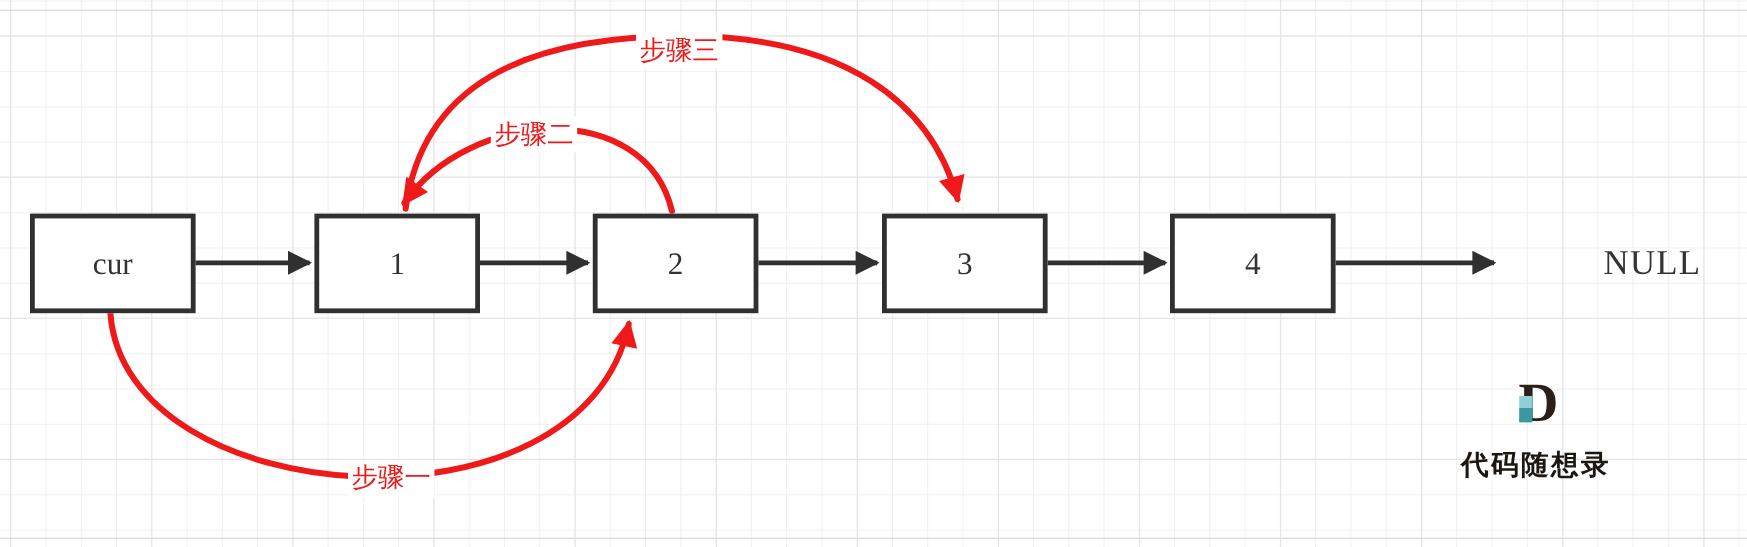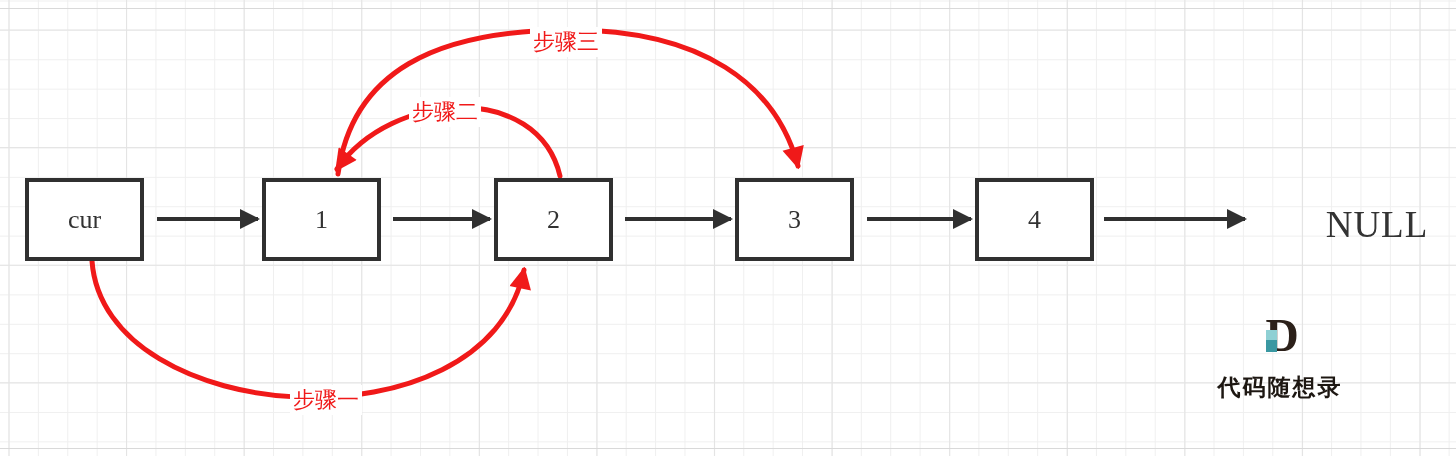--- a/index.html
+++ b/index.html
@@ -22,44 +22,44 @@
   .boundary { position: absolute; left: 0; width: 1456px; height: 1px; background: #d9d9d9; }
   .boundary.top { top: 8px; }
   .boundary.bottom { top: 448px; }
 
   svg.wires { position: absolute; left: 0; top: 0; width: 1456px; height: 456px; }
   .black-arrow { stroke: var(--stroke); stroke-width: 4; }
   .red-curve { stroke: var(--highlight); stroke-width: 5; fill: none; stroke-linecap: round; }
 
   .node-box {
     position: absolute;
-    width: 119px; height: 83px; top: 178px;
+    width: 138px; height: 83px; top: 178px;
     background: #ffffff;
     border: 4px solid var(--stroke);
     display: flex; align-items: center; justify-content: center;
     font-size: 26px; color: var(--node-text);
   }
 
   .terminator {
     position: absolute; left: 1322px; top: 203px; width: 110px;
-    text-align: center; font-size: 37px; color: var(--node-text);
+    text-align: center; font-size: 29px; color: var(--node-text);
     letter-spacing: 1px;
   }
 
   .step-label {
     position: absolute;
     transform: translate(-50%, -50%);
     background: #ffffff;
     color: var(--highlight);
     font-size: 22px;
     line-height: 30px;
     padding: 0 3px;
     white-space: nowrap;
   }
-  .step-label.one   { left: 326px; top: 400px; }
+  .step-label.one   { left: 326px; top: 400px; font-family: Liberation Mono, monospace; }
   .step-label.two   { left: 445px; top: 112px; text-align: center; }
   .step-label.three { left: 566px; top: 42px; }
 
   .watermark { position: absolute; left: 1205px; top: 316px; width: 150px; text-align: center; }
   .logo-d {
     position: relative; display: inline-block;
     font-family: "Liberation Serif", serif;
     font-size: 46px; line-height: 40px; font-weight: bold;
     color: var(--logo-dark);
     margin-left: 4px;

